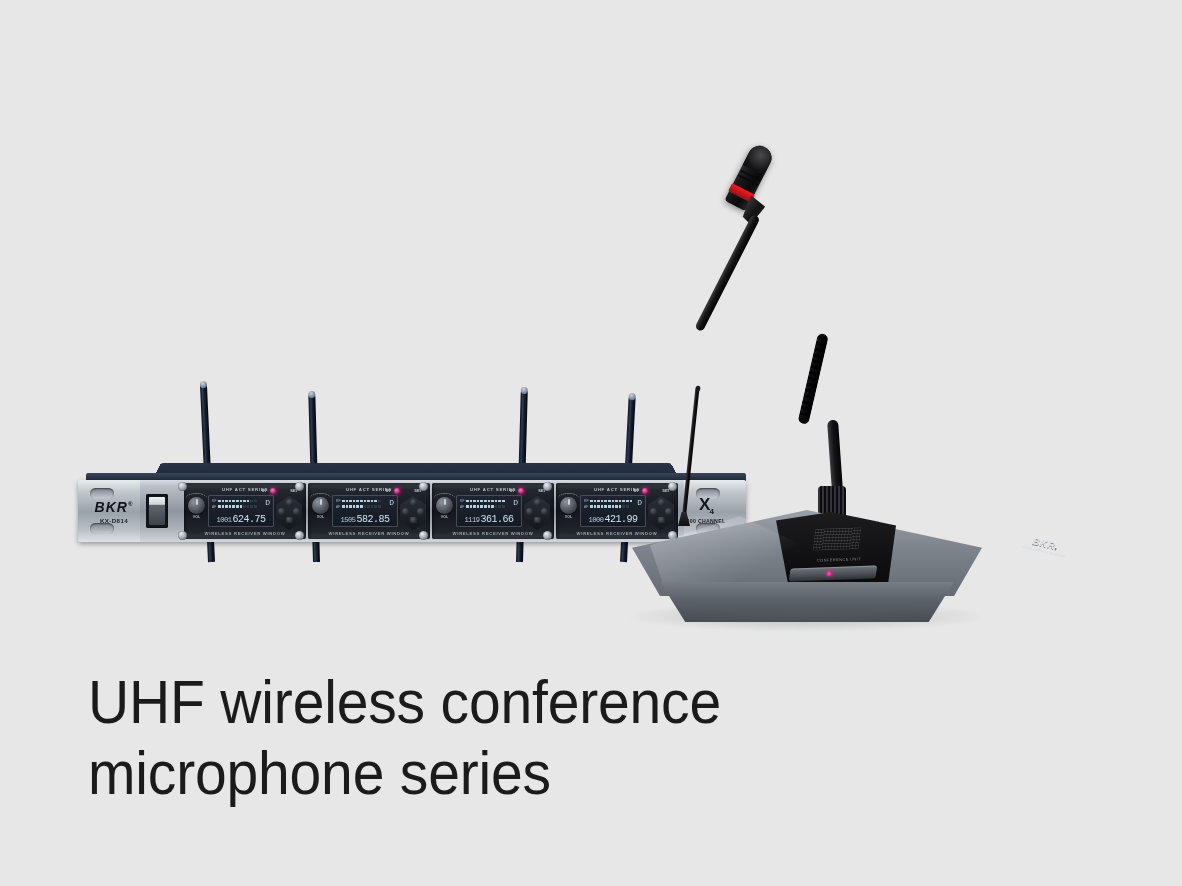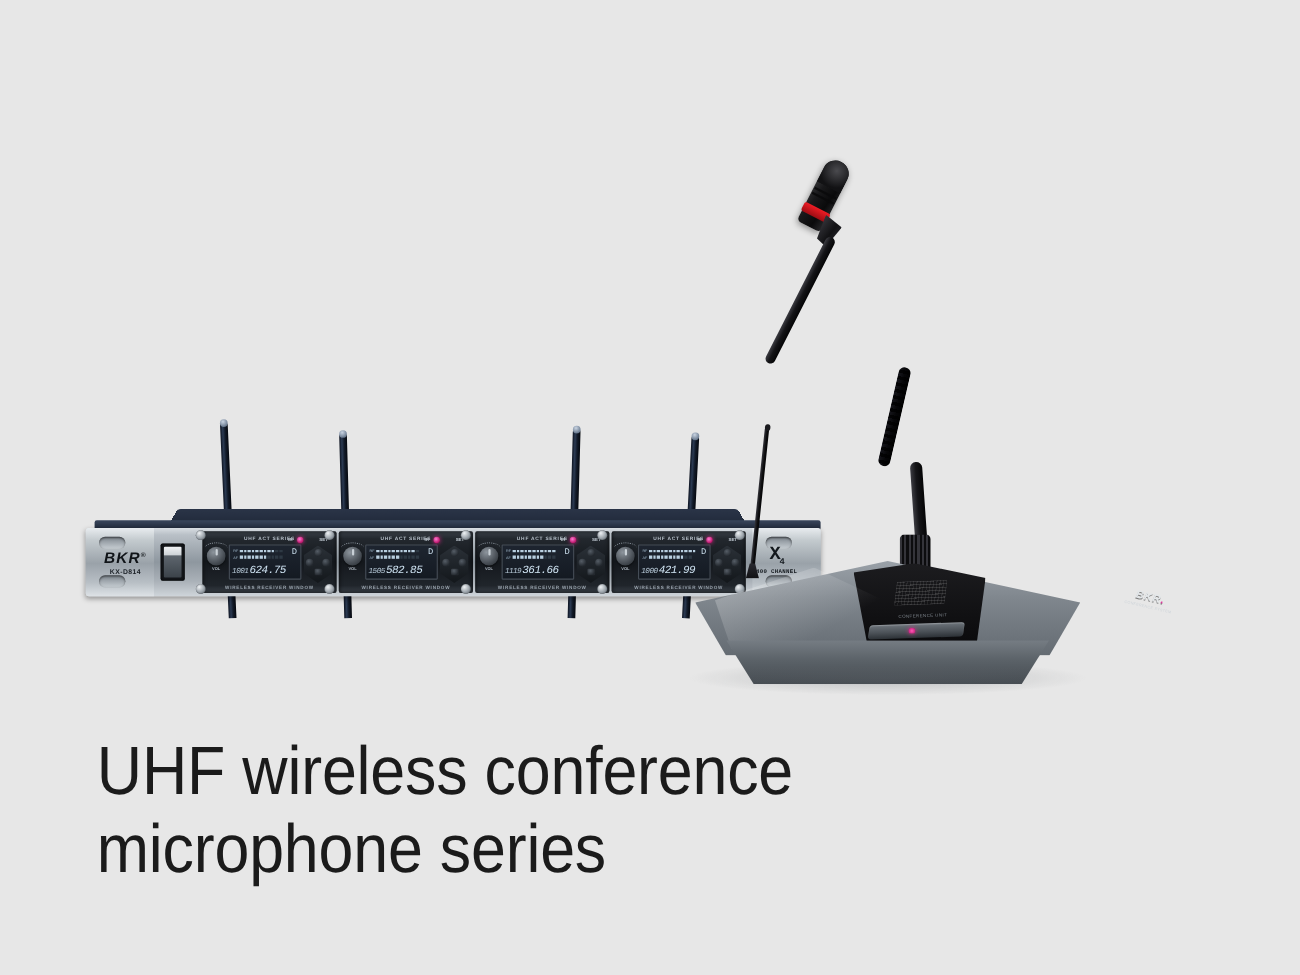--- a/index.html
+++ b/index.html
@@ -94,21 +94,21 @@
     box-shadow:inset 0 0 3px #000;
     padding:3px;box-sizing:border-box;
   }
   .power i{
     display:block;width:100%;height:100%;
     background:linear-gradient(180deg,#f0f2f4 0%,#cfd4d8 26%,#5d656d 30%,#3c434a 100%);
     border-radius:1px;
   }
 
   .x4logo{
-    position:absolute;right:16px;top:16px;width:48px;text-align:center;color:#13181d;font-family:Liberation Mono, monospace;
+    position:absolute;right:16px;top:16px;width:48px;text-align:center;color:#13181d;
   }
   .x4mark{font-size:17px;font-weight:bold;line-height:1;letter-spacing:-1px;}
   .x4mark sub{font-size:8px;}
   .x4txt{font-size:5.2px;font-weight:bold;letter-spacing:.3px;margin-top:2px;}
 
   
   .chan{
     position:absolute;top:3px;height:56px;width:122px;
     background:linear-gradient(180deg,#3d444c 0%,#23282e 12%,#14181d 50%,#20252b 88%,#3a4149 100%);
     border-radius:2px;
@@ -135,21 +135,21 @@
   .barrow{display:flex;align-items:center;gap:1px;margin-bottom:1.5px;}
   .barrow .tag{font-size:3.4px;color:#9fb6c9;width:5px;}
   .seg{width:2.6px;height:2.6px;background:#b9cfe0;}
   .seg.off{background:#2e3944;}
   .dchar{position:absolute;right:3px;top:3px;font-size:8px;color:#c8dcea;
     font-family:"Liberation Mono",monospace;line-height:1;}
   .freq{
     position:absolute;left:2px;bottom:1px;right:2px;
     font-family:"Liberation Mono",monospace;
     font-size:10px;color:#cfe3f2;letter-spacing:-.5px;line-height:1;
-    text-align:left;white-space:nowrap;font-style:italic;
+    text-align:center;white-space:nowrap;
   }
   .freq .grp{font-size:7px;opacity:.85;margin-right:1px;}
 
   .irled{
     position:absolute;right:30px;top:5px;width:6px;height:6px;border-radius:50%;
     background:radial-gradient(circle at 40% 35%,#ff7ad0,#c01d72 60%,#6a0b3c);
     box-shadow:0 0 4px rgba(226,40,140,.85);
   }
   .irtxt{position:absolute;right:40px;top:5px;font-size:4px;color:#c3ccd5;font-weight:bold;}
   .settxt{position:absolute;right:8px;top:5px;font-size:4px;color:#c3ccd5;font-weight:bold;}

